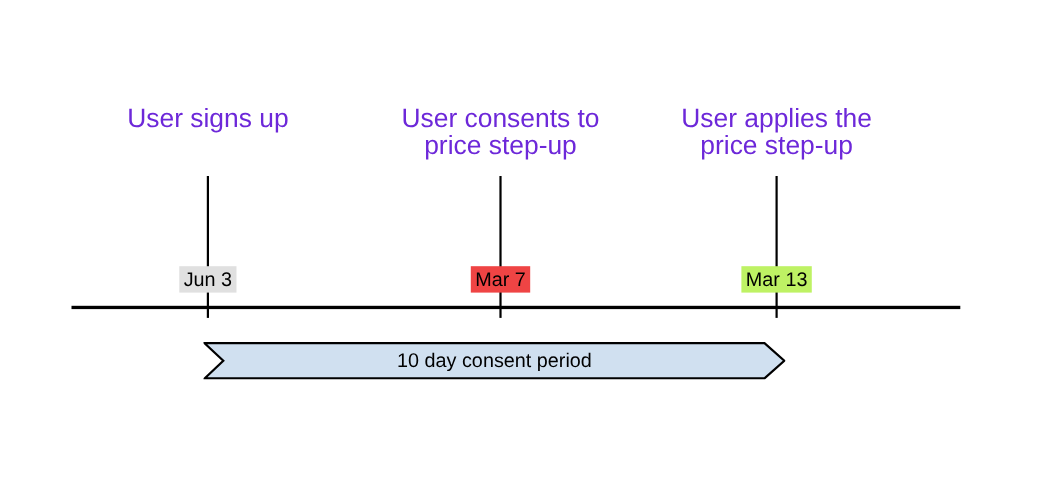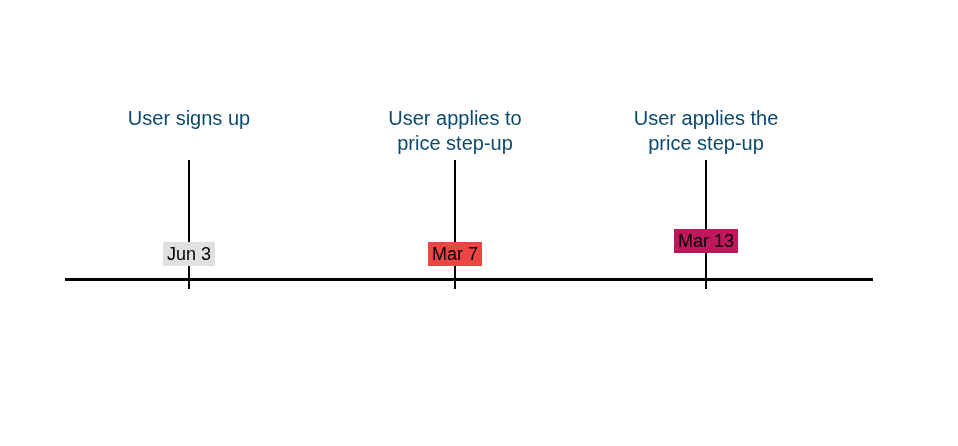--- a/index.html
+++ b/index.html
@@ -36,28 +36,28 @@
   
   .event {
     position: absolute;
     top: 0;
     width: 0;
     height: 0;
   }
 
   .event-label {
     position: absolute;
-    top: 106px;
+    top: 95px;
     left: 0;
     width: 300px;
     margin-left: -150px;
     text-align: center;
-    font-size: 20px;
+    font-size: 24px;
     line-height: 25px;
-    color: #0c4a6e;
+    color: #6d28d9;
     white-space: pre-line;
   }
 
   .event-tick {
     position: absolute;
     left: -1px;
     width: 2px;
     background: #000000;
   }
 
@@ -106,27 +106,33 @@
 
   <div class="axis-line" style="left: 65px; width: 808px; top: 278px; height: 3px; background: rgb(0, 0, 0);"></div>
 
   <div class="event" id="event-0" style="left: 189px;">
     <div class="event-label">User signs up</div>
     <div class="event-tick" style="top: 160px; height: 129px;"></div>
     <div class="event-date" style="top: 242px; background: rgb(224, 224, 224);">Jun 3</div>
   </div>
 
   <div class="event" id="event-1" style="left: 455px;">
-    <div class="event-label">User applies to
+    <div class="event-label">User consents to
 price step-up</div>
     <div class="event-tick" style="top: 160px; height: 129px;"></div>
     <div class="event-date" style="top: 242px; background: #ef4444;">Mar 7</div>
   </div>
 
   <div class="event" id="event-2" style="left: 706px;">
     <div class="event-label">User applies the
 price step-up</div>
     <div class="event-tick" style="top: 160px; height: 129px;"></div>
-    <div class="event-date" style="top: 229px; background: #be185d;">Mar 13</div>
+    <div class="event-date" style="top: 242px; background: #bef264;">Mar 13</div>
   </div>
 
+  <div class="period-banner" id="period-banner" style="left: 185px; top: 311px; width: 529px; height: 34px;">
+    <svg id="period-banner-shape" xmlns="http://www.w3.org/2000/svg" width="529" height="34" viewBox="0 0 529 34">
+      <polygon id="period-banner-polygon" points="1.00,1.00 510.00,1.00 528.00,17.00 510.00,33.00 1.00,33.00 18.00,17.00" fill="#d0e0f0" stroke="#000000" stroke-width="2" stroke-linejoin="miter"></polygon>
+    </svg>
+    <div class="period-banner-label">10 day consent period</div>
+  </div>
 
 </div>
 
 </body></html>

